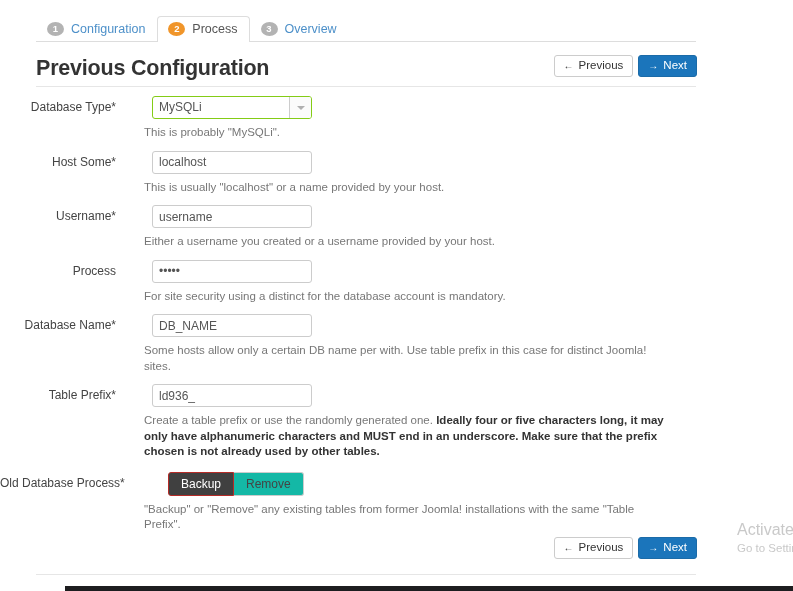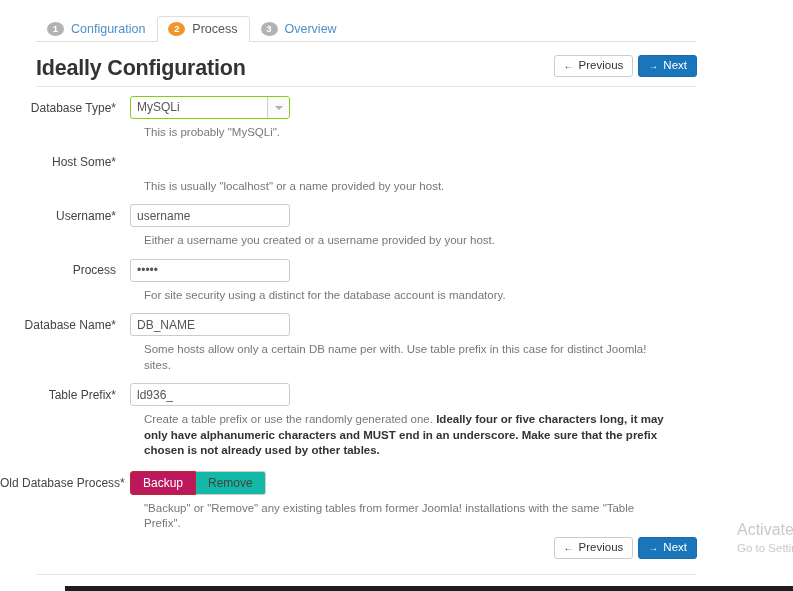--- a/index.html
+++ b/index.html
@@ -108,21 +108,21 @@
   .header-rule {
     position: absolute;
     left: 36px; top: 86px;
     width: 660px; height: 1px;
     background: #e6e6e6;
   }
 
   
   .form { position: absolute; left: 0; top: 96px; width: 793px; }
   .row { position: relative; margin-bottom: 0; }
-  .ctrl-row { display: flex; align-items: center; }
+  .ctrl-row { display: flex; align-items: flex-start; gap: 22px; }
   .label {
     width: 130px;
     text-align: right;
     padding-right: 14px;
     font-size: 12px;
     color: #444444;
     line-height: 22px;
     white-space: nowrap;
   }
   .label .req { color: #444444; }
@@ -193,23 +193,24 @@
     font-size: 12px;
     line-height: 22px;
     border: 1px solid #cccccc;
     background: #14b8a6;
     color: #444444;
     cursor: pointer;
   }
   .bg-btn:first-child { border-radius: 3px 0 0 3px; }
   .bg-btn:last-child  { border-radius: 0 3px 3px 0; border-left: none; }
   .bg-btn.danger {
-    background: #be185d;
+    background: #404040;
     border-color: #b52b27;
     color: #ffffff;
+    margin-left: 16px;
   }
 
   
   .watermark {
     position: absolute;
     right: 0px; top: 520px;
     width: 56px;
     color: #c9c9c9;
     overflow: hidden;
     text-align: left;
@@ -246,21 +247,21 @@
       <span class="badge orange">2</span>
       <span>Process</span>
     </div>
     <div class="step">
       <span class="badge">3</span>
       <span>Overview</span>
     </div>
   </div>
   <div class="tabs-rule"></div>
 
-  <div class="page-title">Ideally Configuration</div>
+  <div class="page-title">Previous Configuration</div>
 
   <div class="nav-buttons top">
     <button class="btn">
       <span class="ar">←</span>
       <span>Previous</span>
     </button>
     <button class="btn primary">
       <span class="ar">→</span>
       <span>Next</span>
     </button>
@@ -284,20 +285,23 @@
         </div>
       </div>
       <div class="help">This is probably "MySQLi".</div>
     </div>
 
     <div class="row" style="margin-top:10px">
       <div class="ctrl-row">
         <div class="label">
           <span>Host Some</span><span class="req">*</span>
         </div>
+        <div class="field">
+          <input class="txt" type="text" value="localhost" style="">
+        </div>
       </div>
       <div class="help">This is usually "localhost" or a name provided by your host.</div>
     </div>
 
     <div class="row" style="margin-top:10px">
       <div class="ctrl-row">
         <div class="label">
           <span>Username</span><span class="req">*</span>
         </div>
         <div class="field">

